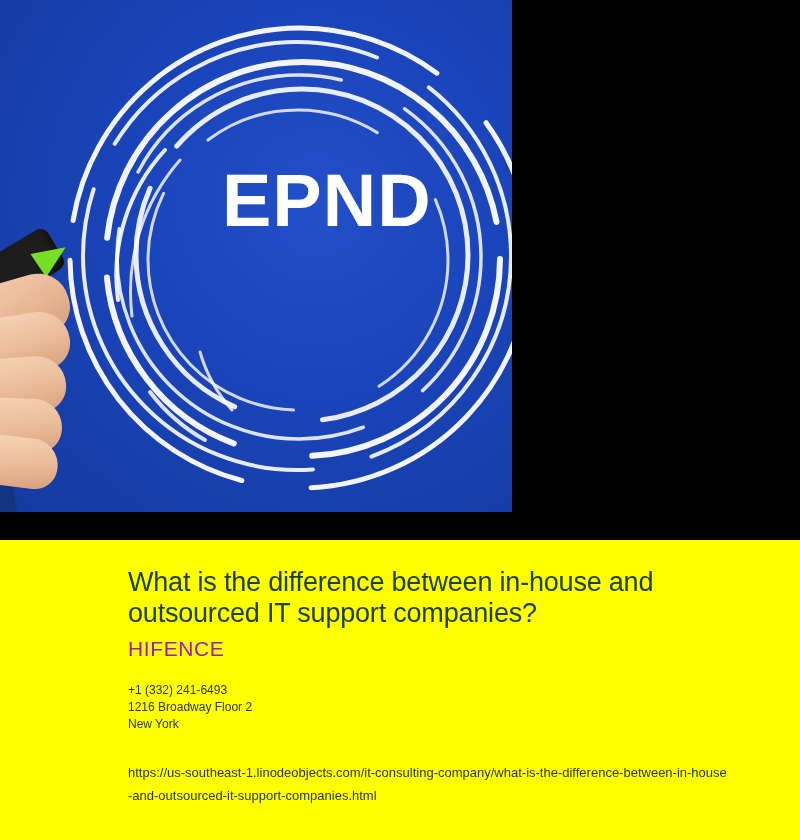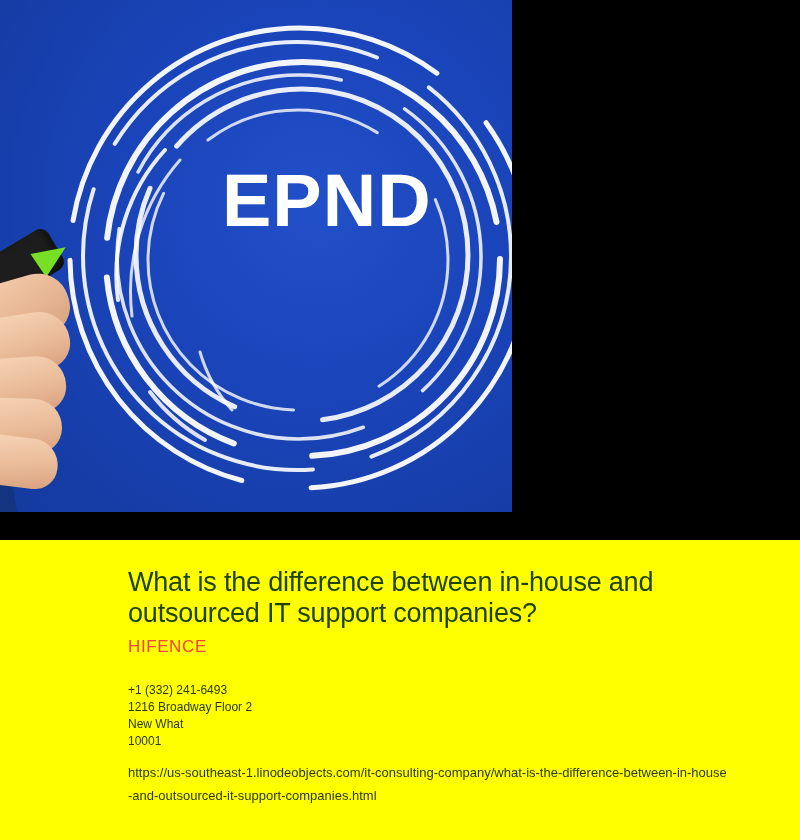--- a/index.html
+++ b/index.html
@@ -170,24 +170,24 @@
     line-height: 1.16;
     color: #1f4208;
     letter-spacing: -0.2px;
   }
 
   .brand {
     position: absolute;
     left: 128px;
     top: 97px;
     font-family: "Liberation Sans", sans-serif;
-    font-size: 17px;
+    font-size: 21px;
     font-weight: normal;
     letter-spacing: 0.6px;
-    color: #ef4444;
+    color: #a21caf;
   }
 
   .contact-block {
     position: absolute;
     left: 128px;
     top: 142px;
     width: 600px;
   }
   .contact-line {
     font-family: "Liberation Sans", sans-serif;
@@ -254,21 +254,20 @@
 
   <div class="content-panel">
 
     <h1 class="headline">What is the difference between in-house and outsourced IT support companies?</h1>
 
     <div class="brand">HIFENCE</div>
 
     <div class="contact-block">
       <div class="contact-line">+1 (332) 241-6493</div>
       <div class="contact-line">1216 Broadway Floor 2</div>
-      <div class="contact-line">New What</div>
-      <div class="contact-line">10001</div>
+      <div class="contact-line">New York</div>
     </div>
 
     <div class="source-url">https://us-southeast-1.linodeobjects.com/it-consulting-company/what-is-the-difference-between-in-house-and-outsourced-it-support-companies.html</div>
 
   </div>
 
 </div>
 
 </body></html>

